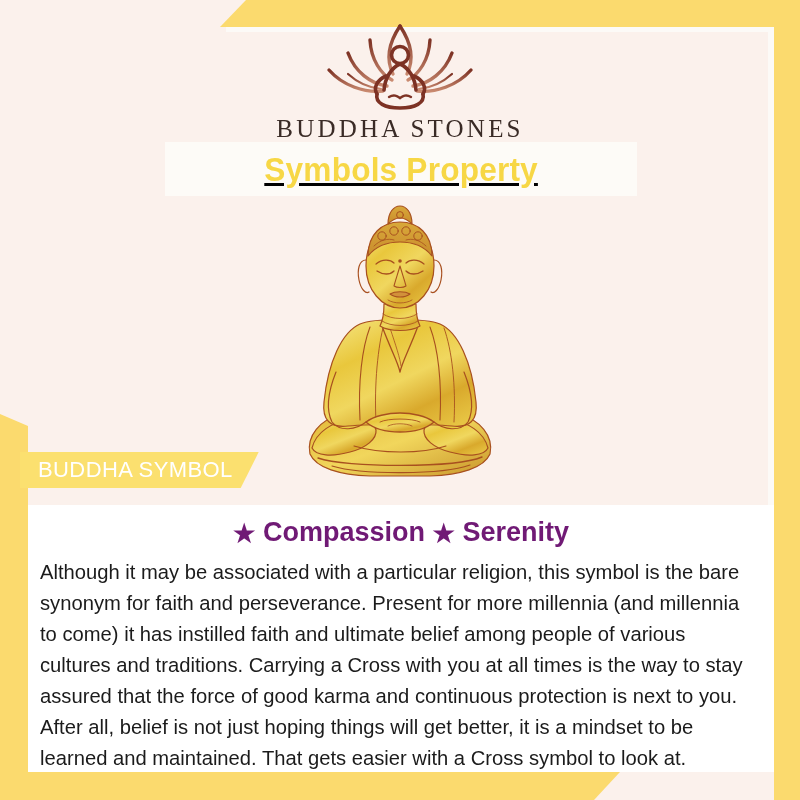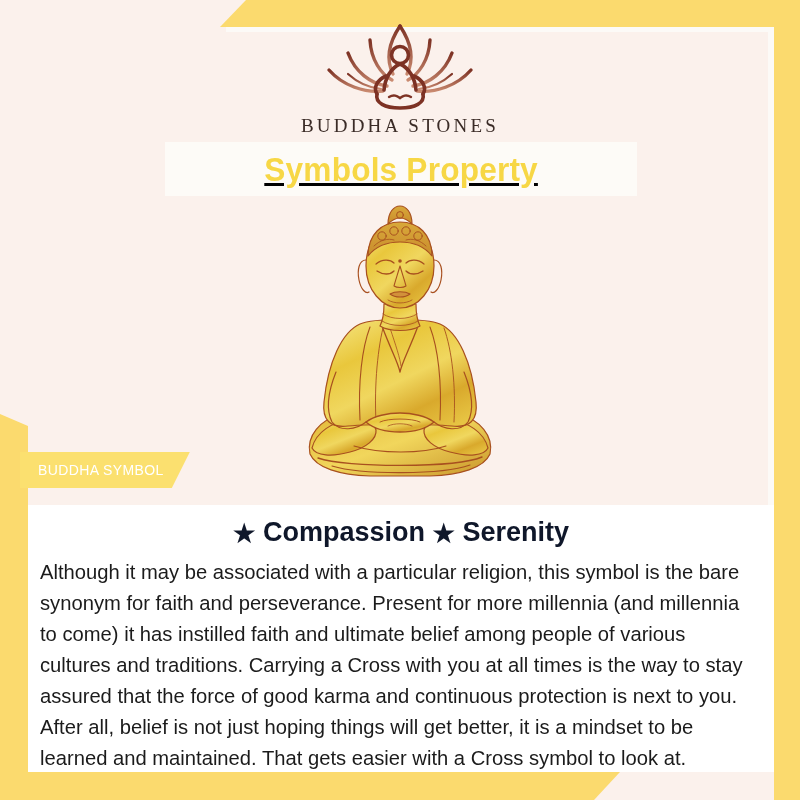--- a/index.html
+++ b/index.html
@@ -79,21 +79,21 @@
     width: 800px;
     text-align: center;
   }
   .logo-mark {
     display: block;
     margin: 0 auto;
   }
   .logo-word {
     margin-top: 2px;
     font-family: "Liberation Serif", serif;
-    font-size: 19px;
+    font-size: 25px;
     letter-spacing: 3.2px;
     color: #3a2b26;
     font-weight: 400;
   }
 
   
   .title-band {
     position: absolute;
     top: 142px;
     left: 165px;
@@ -131,42 +131,42 @@
     left: 20px;
     height: 36px;
     padding: 0 26px 0 18px;
     background: #fbe06f;
     display: flex;
     align-items: center;
     clip-path: polygon(0 0, 100% 0, calc(100% - 18px) 100%, 0 100%);
   }
   .ribbon-text {
     font-family: "Liberation Sans", sans-serif;
-    font-size: 14px;
+    font-size: 22px;
     color: #ffffff;
     letter-spacing: 0.4px;
   }
 
   
   .panel {
     position: absolute;
     left: 28px;
     top: 505px;
     width: 746px;
     height: 267px;
     background: #ffffff;
   }
 
   .headline {
     margin: 12px 0 0 0;
     text-align: center;
     font-family: "Liberation Sans Narrow", "Liberation Sans", sans-serif;
     font-size: 27px;
     font-weight: bold;
-    color: #0f172a;
+    color: #701a75;
     white-space: nowrap;
   }
   .headline .star {
     font-size: 25px;
     vertical-align: -1px;
   }
 
   .body-copy {
     margin: 8px 12px 0 12px;
     font-family: "Liberation Sans Narrow", "Liberation Sans", sans-serif;

